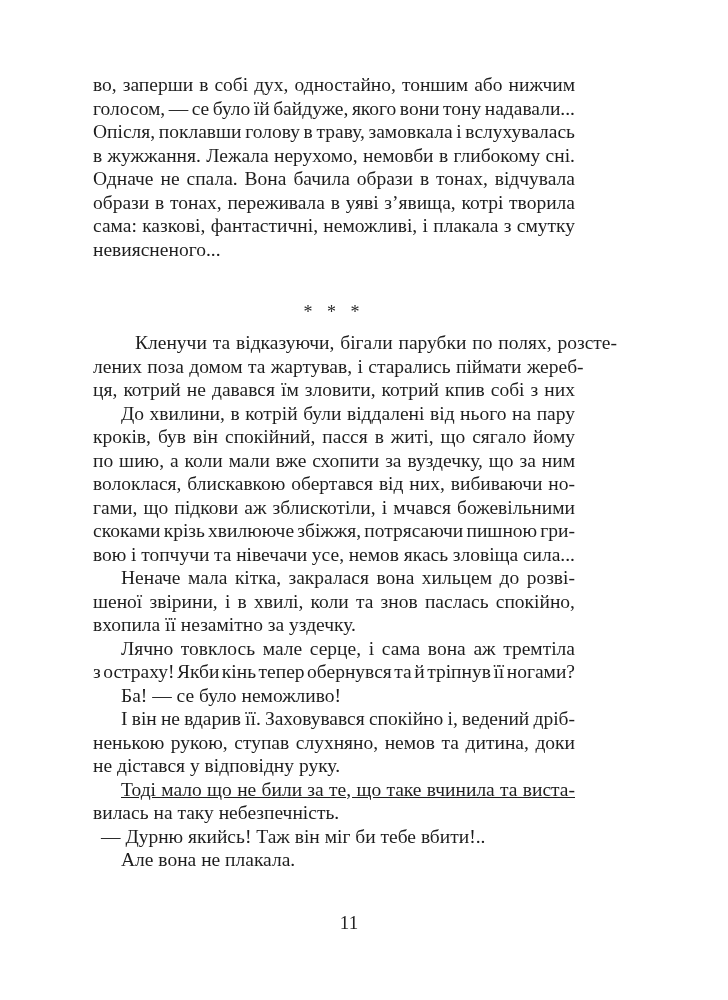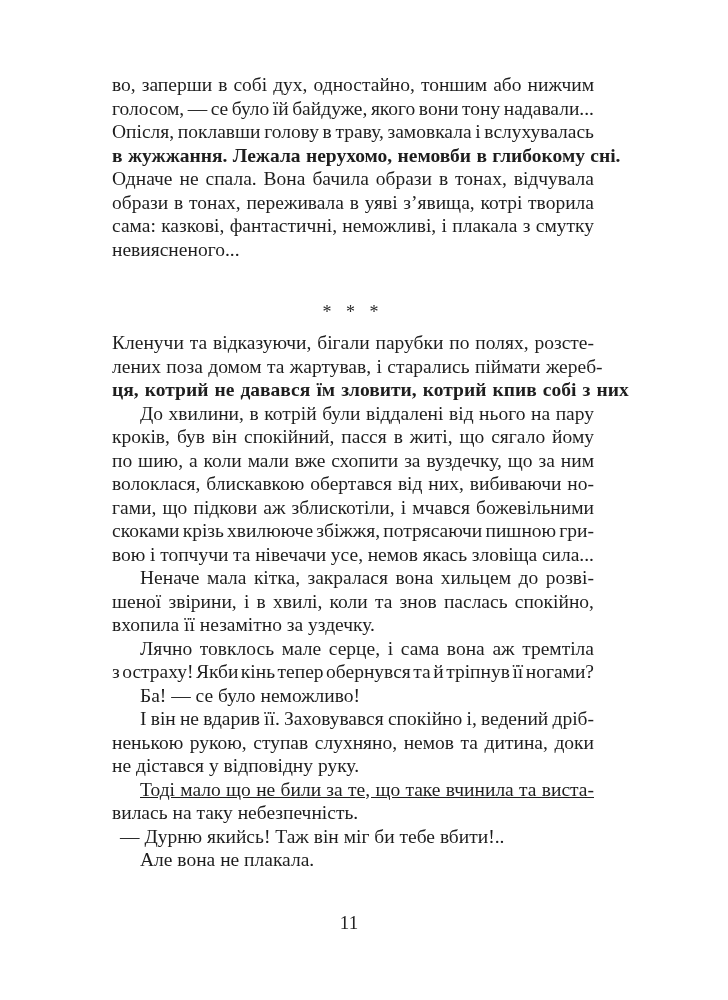--- a/index.html
+++ b/index.html
@@ -11,21 +11,21 @@
     position: relative;
     width: 728px;
     height: 1000px;
     background: #ffffff;
     color: #1e1e1e;
     font-family: "Liberation Serif", "DejaVu Serif", serif;
     overflow: hidden;
   }
   .page-text {
     position: absolute;
-    left: 112px;
+    left: 93px;
     top: 73px;
     width: 482px;
     font-size: 19.5px;
     line-height: 23.5px;
   }
   .line {
     white-space: nowrap;
   }
   .line.indent {
     padding-left: 28px;
@@ -52,29 +52,29 @@
   }
 </style>
 </head>
 <body>
 
 <div class="page">
   <div class="page-text">
       <div class="line"><span style="word-spacing: 1.16211px;">во, заперши в собі дух, одностайно, тоншим або нижчим</span></div>
       <div class="line"><span style="word-spacing: -1.36979px;">голосом, — се було їй байдуже, якого вони тону надавали...</span></div>
       <div class="line"><span style="word-spacing: -1.21875px;">Опісля, поклавши голову в траву, замовкала і вслухувалась</span></div>
-      <div class="line"><span style="word-spacing: 0.484375px; font-weight: bold;">в жужжання. Лежала нерухомо, немовби в глибокому сні.</span></div>
+      <div class="line"><span style="word-spacing: 0.484375px;">в жужжання. Лежала нерухомо, немовби в глибокому сні.</span></div>
       <div class="line"><span style="word-spacing: 2.06445px;">Одначе не спала. Вона бачила образи в тонах, відчувала</span></div>
       <div class="line"><span style="word-spacing: 0.878906px;">образи в тонах, переживала в уяві з’явища, котрі творила</span></div>
       <div class="line"><span style="word-spacing: 0.441964px;">сама: казкові, фантастичні, неможливі, і плакала з смутку</span></div>
       <div class="line"><span>невиясненого...</span></div>
       <div class="separator">* * *</div>
-      <div class="line"><span style="word-spacing: 1.00893px;">Кленучи та відказуючи, бігали парубки по полях, розсте-</span></div>
+      <div class="line"><span style="word-spacing: 1.00893px; margin-left: 42px;">Кленучи та відказуючи, бігали парубки по полях, розсте-</span></div>
       <div class="line"><span style="word-spacing: 0.484375px;">лених поза домом та жартував, і старались піймати жереб-</span></div>
-      <div class="line"><span style="word-spacing: 1.22188px; font-weight: bold;">ця, котрий не давався їм зловити, котрий кпив собі з них</span></div>
+      <div class="line"><span style="word-spacing: 1.22188px;">ця, котрий не давався їм зловити, котрий кпив собі з них</span></div>
       <div class="line indent"><span style="word-spacing: 0.680556px;">До хвилини, в котрій були віддалені від нього на пару</span></div>
       <div class="line"><span style="word-spacing: 2.07986px;">кроків, був він спокійний, пасся в житі, що сягало йому</span></div>
       <div class="line"><span style="word-spacing: 1.0625px; margin-top: 40px;">по шию, а коли мали вже схопити за вуздечку, що за ним</span></div>
       <div class="line"><span style="word-spacing: 1.02344px;">волоклася, блискавкою обертався від них, вибиваючи но-</span></div>
       <div class="line"><span style="word-spacing: 1.31696px;">гами, що підкови аж зблискотіли, і мчався божевільними</span></div>
       <div class="line"><span style="word-spacing: -1.6901px;">скоками крізь хвилююче збіжжя, потрясаючи пишною гри-</span></div>
       <div class="line"><span style="word-spacing: -0.210069px;">вою і топчучи та нівечачи усе, немов якась зловіща сила...</span></div>
       <div class="line indent"><span style="word-spacing: 2.60714px;">Неначе мала кітка, закралася вона хильцем до розві-</span></div>
       <div class="line"><span style="word-spacing: 2.3316px;">шеної звірини, і в хвилі, коли та знов паслась спокійно,</span></div>
       <div class="line"><span>вхопила її незамітно за уздечку.</span></div>

